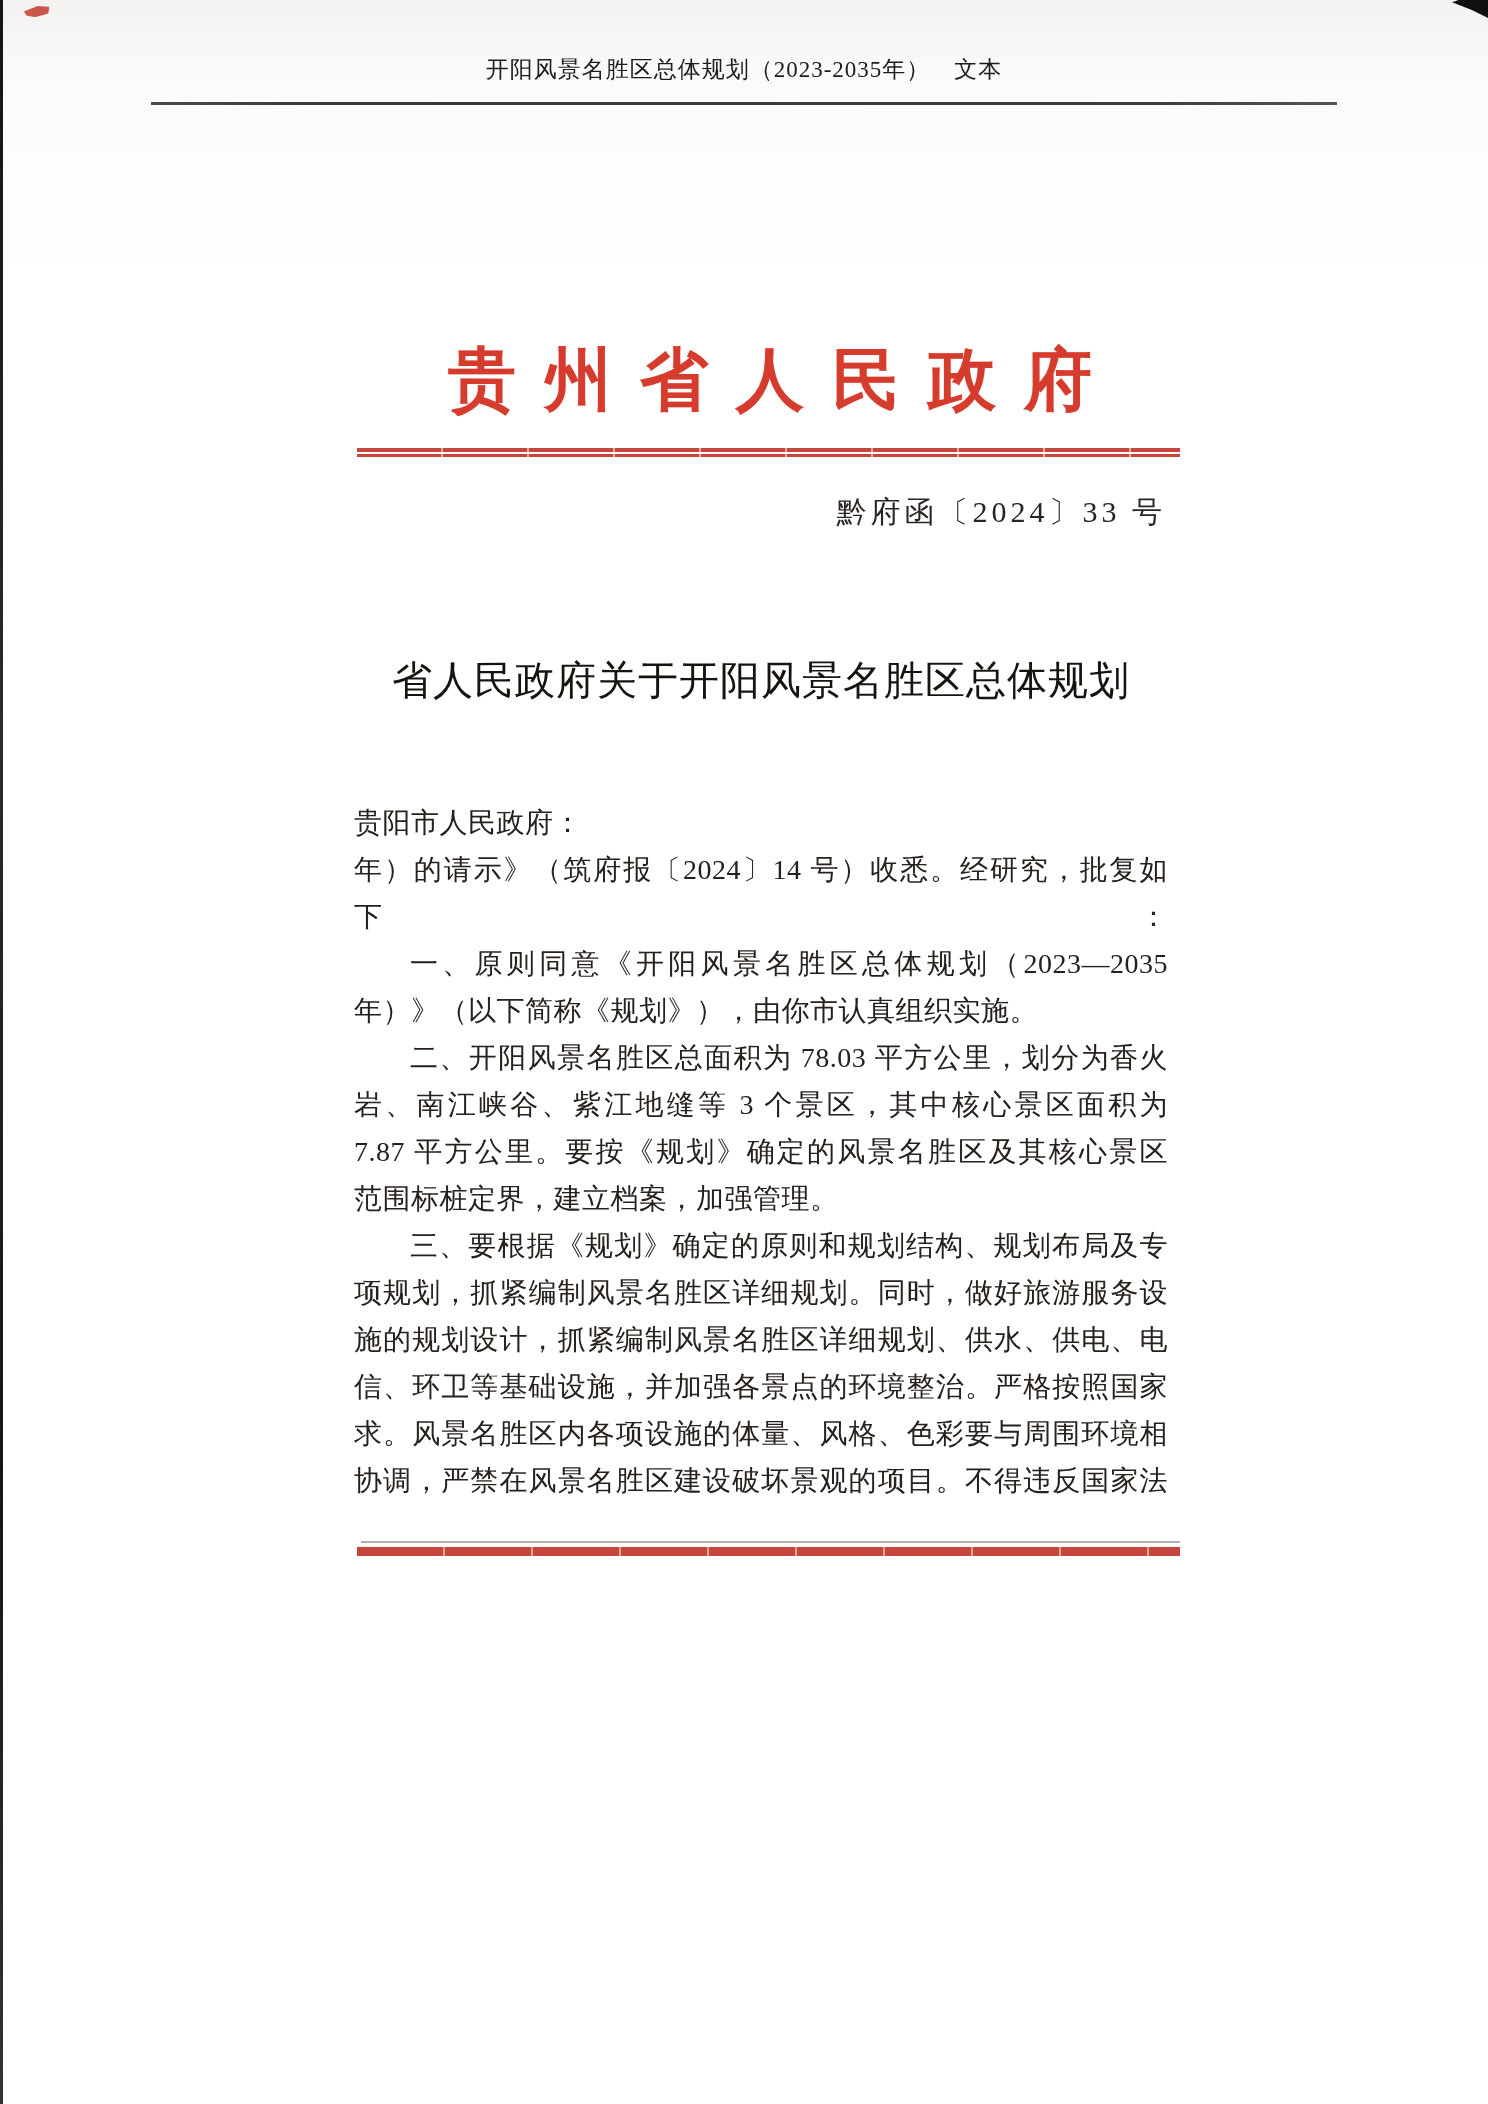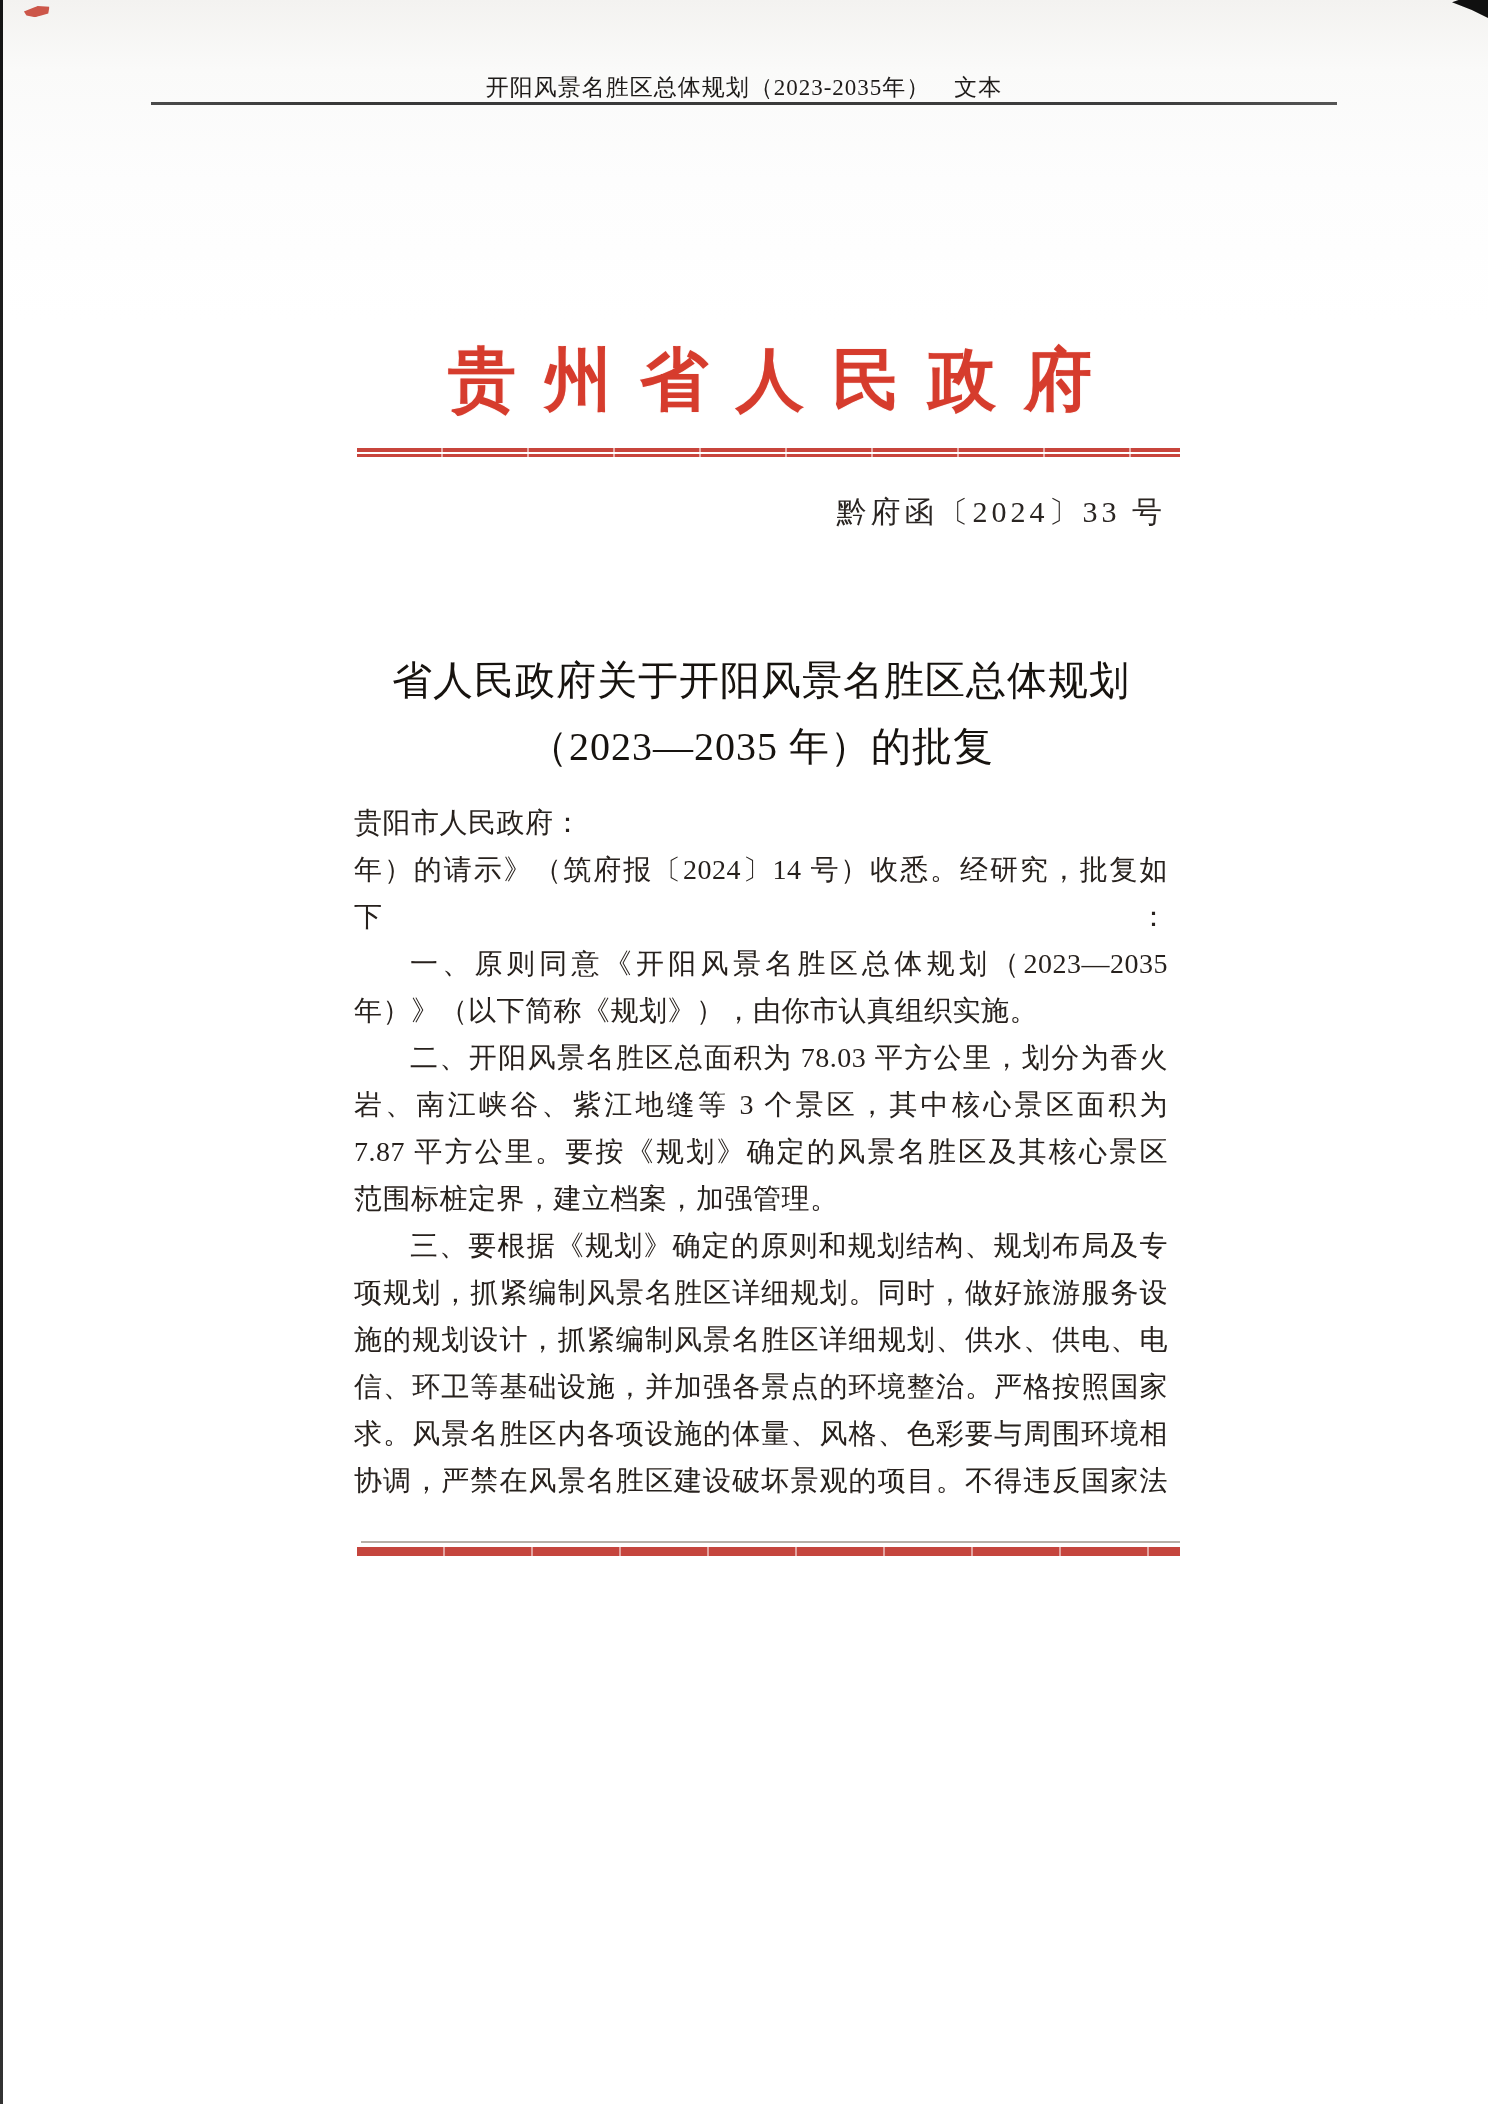--- a/index.html
+++ b/index.html
@@ -28,21 +28,21 @@
   .art-top-left {
     position: absolute; left: 24px; top: 6px; width: 26px; height: 11px;
     background: #c43a2c;
     transform: rotate(-7deg);
     clip-path: polygon(0 35%, 55% 0, 100% 20%, 92% 80%, 40% 100%, 8% 75%);
     opacity: .85;
   }
 
   
   .running-header-text {
-    position: absolute; top: 72px; left: 0; width: 100%;
+    position: absolute; top: 54px; left: 0; width: 100%;
     text-align: center;
     font-size: 23px; letter-spacing: 1px;
     color: #1e1b19;
   }
   .running-header-rule {
     position: absolute; top: 102px; left: 151px; width: 1186px; height: 3px;
     background: linear-gradient(90deg, #4a4a4a, #383838 15%, #3d3d3d 85%, #555);
   }
 
   
@@ -113,21 +113,20 @@
   <div class="running-header-text">开阳风景名胜区总体规划（2023-2035年）　文本</div>
   <div class="running-header-rule"></div>
 
   <div class="letterhead">贵州省人民政府</div>
   <div class="letterhead-rule"></div>
 
   <div class="doc-number">黔府函〔2024〕33 号</div>
 
   <div class="doc-title">
     <div>省人民政府关于开阳风景名胜区总体规划</div>
-    <div>（2023—2035 年）的批复</div>
   </div>
 
   <div class="body-text">
     <div class="line">贵阳市人民政府：</div>
     <div class="line fill">年）的请示》（筑府报〔2024〕14 号）收悉。经研究，批复如下：</div>
     <div class="line fill indent">一、原则同意《开阳风景名胜区总体规划（2023—2035</div>
     <div class="line">年）》（以下简称《规划》），由你市认真组织实施。</div>
     <div class="line fill indent">二、开阳风景名胜区总面积为 78.03 平方公里，划分为香火</div>
     <div class="line fill">岩、南江峡谷、紫江地缝等 3 个景区，其中核心景区面积为</div>
     <div class="line fill">7.87 平方公里。要按《规划》确定的风景名胜区及其核心景区</div>

